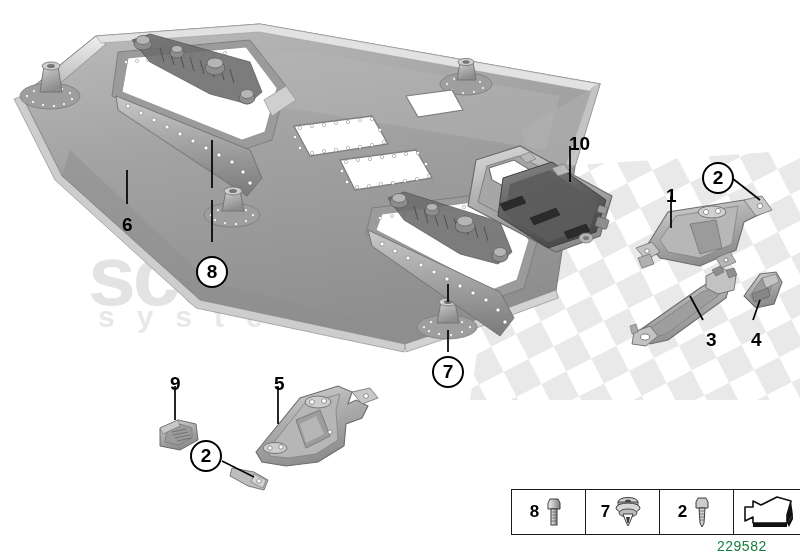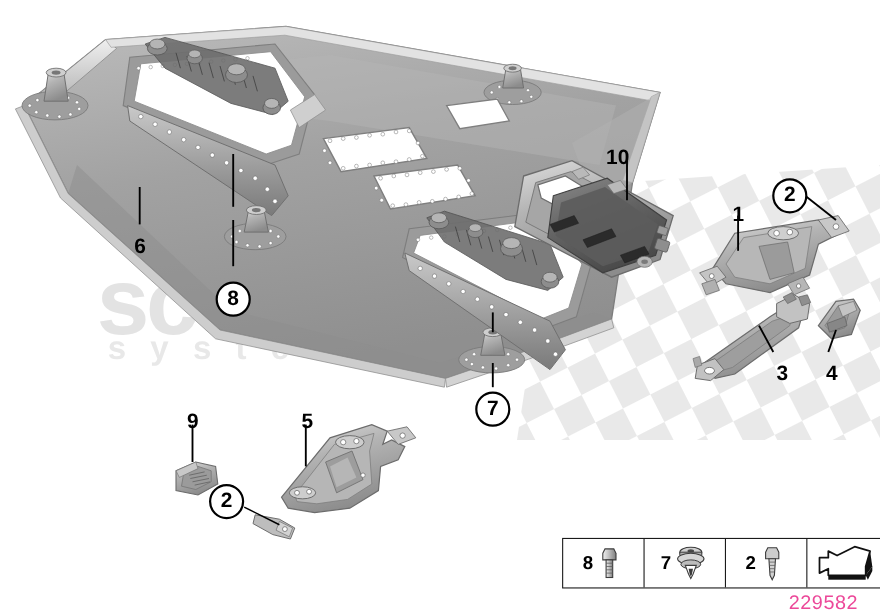--- a/index.html
+++ b/index.html
@@ -95,22 +95,22 @@
   .legend-qty {
     font-weight: bold;
     font-size: 17px;
     color: #000;
     margin-right: 2px;
   }
   .legend-ref {
     position: absolute;
     left: 717px;
     top: 538px;
-    font-size: 18px;
-    color: #ec4899;
+    font-size: 14px;
+    color: #15803d;
     letter-spacing: 0.5px;
   }
   
   #art-layer { z-index: 20; }
   svg { display: block; }
 </style>
 </head>
 <body>
 
 <div id="canvas">
@@ -560,21 +560,21 @@
         <line x1="222" y1="461" x2="254" y2="477" stroke-width="1.4"></line>
       </g>
     </svg>
 
     <div class="callout-num" style="left:666px;  top:186px;">1</div>
     <div class="callout-num" style="left:706px;  top:330px;">3</div>
     <div class="callout-num" style="left:751px;  top:330px;">4</div>
     <div class="callout-num" style="left:274px;  top:374px;">5</div>
     <div class="callout-num" style="left:122px;  top:215px;">6</div>
     <div class="callout-num" style="left:170px;  top:374px;">9</div>
-    <div class="callout-num" style="left:551px;  top:134px;">10</div>
+    <div class="callout-num" style="left:569px;  top:134px;">10</div>
 
     <div class="callout-circled" style="left:702px; top:162px;">2</div>
     <div class="callout-circled" style="left:432px; top:356px;">7</div>
     <div class="callout-circled" style="left:196px; top:256px;">8</div>
     <div class="callout-circled" style="left:190px; top:440px;">2</div>
   </div>
 
   <div class="layer" id="legend-layer">
     <div class="legend-box">
 

